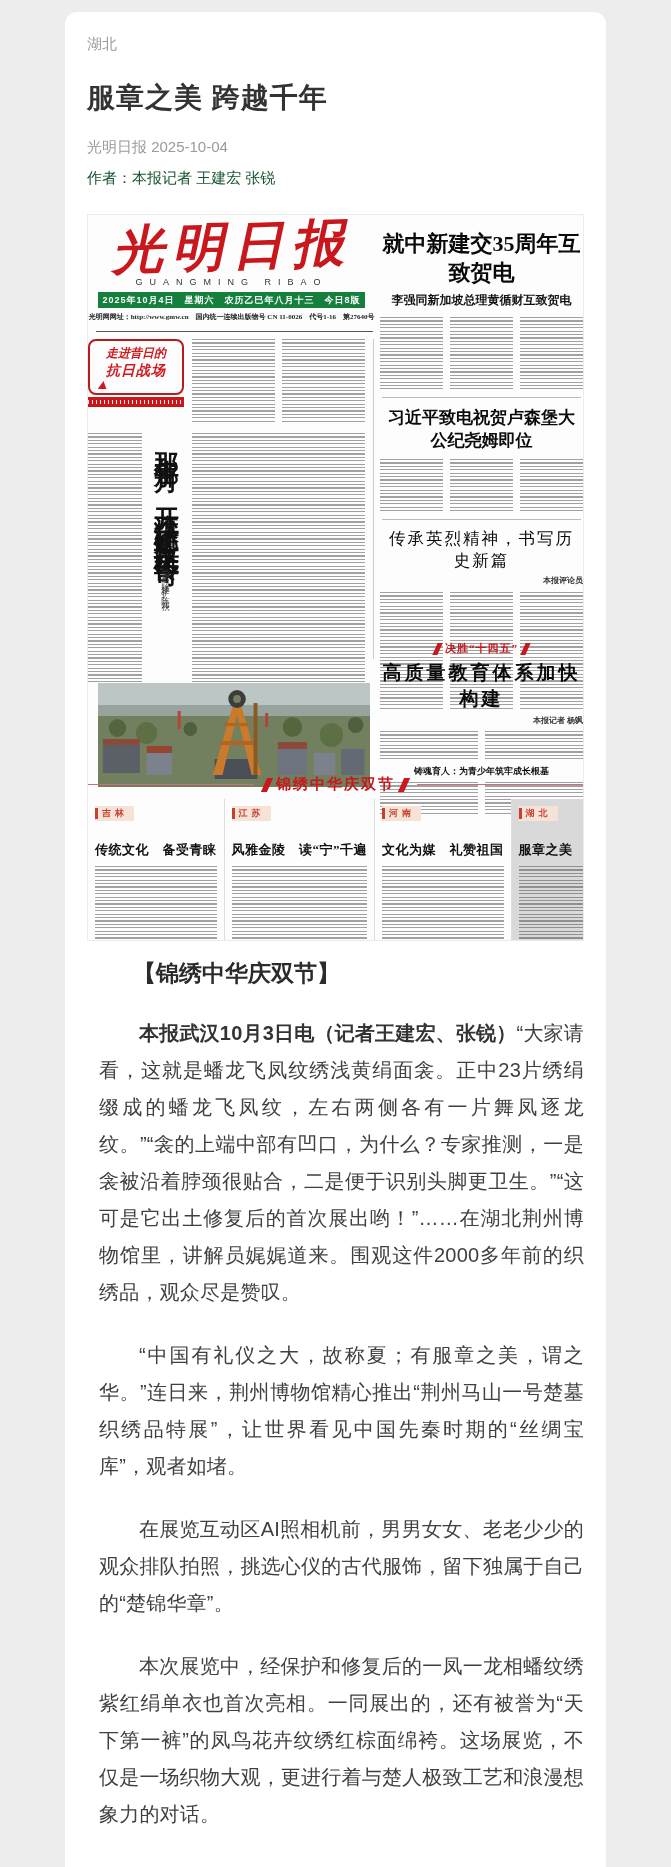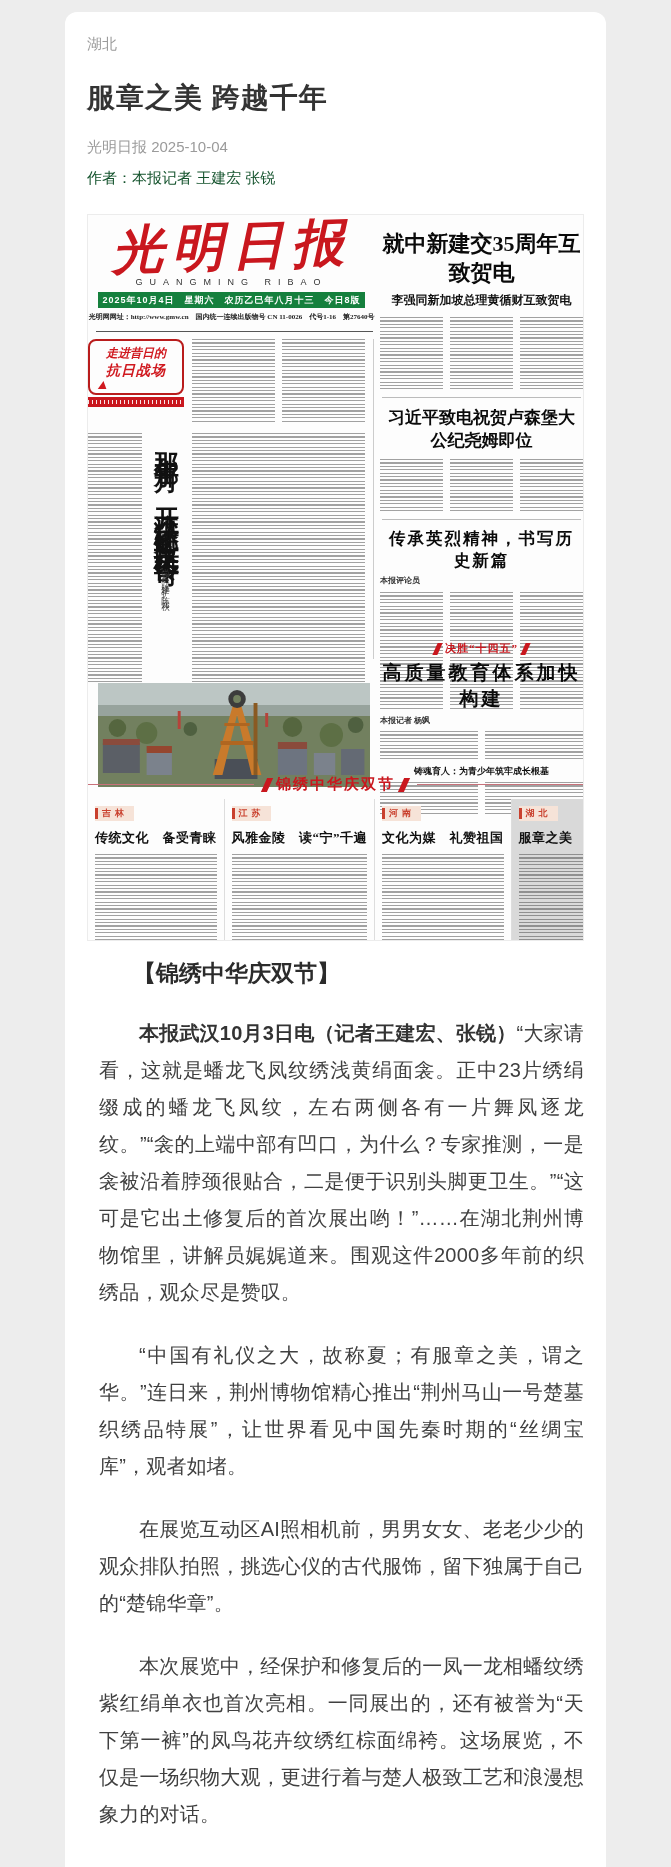--- a/index.html
+++ b/index.html
@@ -41,22 +41,22 @@
   
   .mt { background-image:repeating-linear-gradient(to bottom, rgba(70,70,70,.5) 0 1.2px, transparent 1.2px 3.4px); }
   .mtrow { display:flex; gap:7px; }
   .mtrow > .mt { flex:1; }
 
   .np-right { position:absolute; left:59%; top:14px; width:41%; }
   .np-right .h1 { font-size:22px; line-height:29px; font-weight:bold; text-align:center; letter-spacing:0; color:#0a0a0a; }
   .np-right .h1sub { margin-top:5px; text-align:center; font-size:12px; font-weight:bold; color:#111; }
   .sec-hr { border-top:1px solid #bbb; margin:8px 2px; }
   .np-right .h2 { font-size:17px; font-weight:bold; text-align:center; letter-spacing:0; color:#0a0a0a; }
-  .np-right .h3 { font-size:16.5px; font-weight:bold; text-align:center; letter-spacing:2px; color:#0a0a0a; }
-  .tinybyline { text-align:left; font-size:8px; margin-top:3px; color:#333; font-weight:bold; }
+  .np-right .h3 { font-size:16.5px; font-weight:normal; text-align:center; letter-spacing:2px; color:#0a0a0a; }
+  .tinybyline { text-align:right; font-size:8px; margin-top:3px; color:#333; font-weight:bold; }
 
   .np-left { position:absolute; left:0; top:124px; width:58%; padding:0 10px 0 0; }
   .promo-row { display:flex; gap:8px; height:86px; }
   .promo { width:96px; flex:none; }
   .promo-box {
     border:2px solid #b91c1c; border-radius:8px; height:56px; padding:4px 4px;
     color:#d0191f; font-weight:bold; font-style:italic; text-align:center;
     font-family:"Liberation Sans",sans-serif;
   }
   .promo-box .l1 { font-size:12px; display:block; }
@@ -88,21 +88,21 @@
   .strip .label { display:flex; align-items:center; gap:6px; margin:0 10px; color:#c9171e; font-weight:bold; font-size:15px; letter-spacing:2px; font-family:"Liberation Sans",sans-serif; }
   .strip .slash { height:14px; width:6px; }
 
   .cols { position:absolute; left:0; top:584px; width:100%; height:143px; display:flex; }
   .col { flex:1; padding:6px 7px 0 7px; border-right:1px solid #ddd; position:relative; }
   .col:last-child { border-right:none; }
   .col.hl { background:#d9d9d9; }
   .rb { display:inline-flex; align-items:center; background:#f6e3d8; padding:1px 6px 1px 0; }
   .rb .bar { width:3px; height:11px; background:#c9402e; margin-right:4px; }
   .rb .txt { color:#c9402e; font-size:9px; letter-spacing:4px; font-weight:bold; }
-  .col .chl { margin-top:6px; text-align:center; font-size:13px; font-weight:bold; letter-spacing:0.5px; color:#111; white-space:nowrap; }
+  .col .chl { margin-top:18px; text-align:center; font-size:13px; font-weight:bold; letter-spacing:0.5px; color:#111; white-space:nowrap; }
   .col .mt { margin-top:7px; height:96px; }
 
   
   .section-heading { margin-top:16px; font-size:23px; font-weight:bold; color:#2b2b2b; text-indent:2em; line-height:32px; }
   .article p { margin-top:26px; font-size:20px; line-height:37px; color:#404040; text-align:justify; text-indent:2em; letter-spacing:0.2px;margin-left:12px; }
   .article p .lead { font-weight:bold; color:#333; }
 </style>
 </head>
 <body>
 

